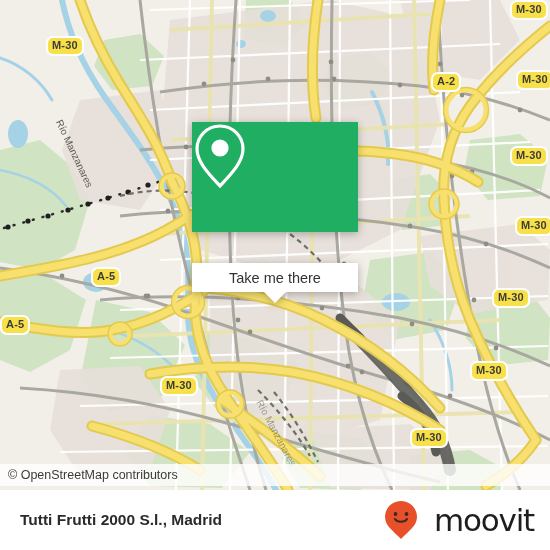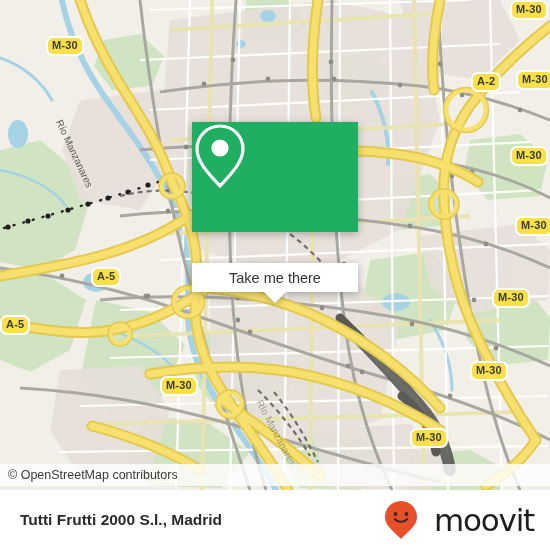--- a/index.html
+++ b/index.html
@@ -328,21 +328,21 @@
         </g>
       </g>
     </svg>
 
     <div class="river-label r1">Río Manzanares</div>
     <div class="river-label r2">Río Manzanares</div>
 
     <div id="shields">
         <div class="shield" style="left: 46px; top: 36px;">M-30</div>
         <div class="shield" style="left: 510px; top: 0px;">M-30</div>
-        <div class="shield" style="left: 431px; top: 72px; margin-left: 40px;">A-2</div>
+        <div class="shield" style="left: 431px; top: 72px;">A-2</div>
         <div class="shield" style="left: 516px; top: 70px;">M-30</div>
         <div class="shield" style="left: 510px; top: 146px;">M-30</div>
         <div class="shield" style="left: 515px; top: 216px;">M-30</div>
         <div class="shield" style="left: 91px; top: 267px;">A-5</div>
         <div class="shield" style="left: 0px; top: 315px;">A-5</div>
         <div class="shield" style="left: 492px; top: 288px;">M-30</div>
         <div class="shield" style="left: 160px; top: 376px;">M-30</div>
         <div class="shield" style="left: 470px; top: 361px;">M-30</div>
         <div class="shield" style="left: 410px; top: 428px;">M-30</div>
       </div>

